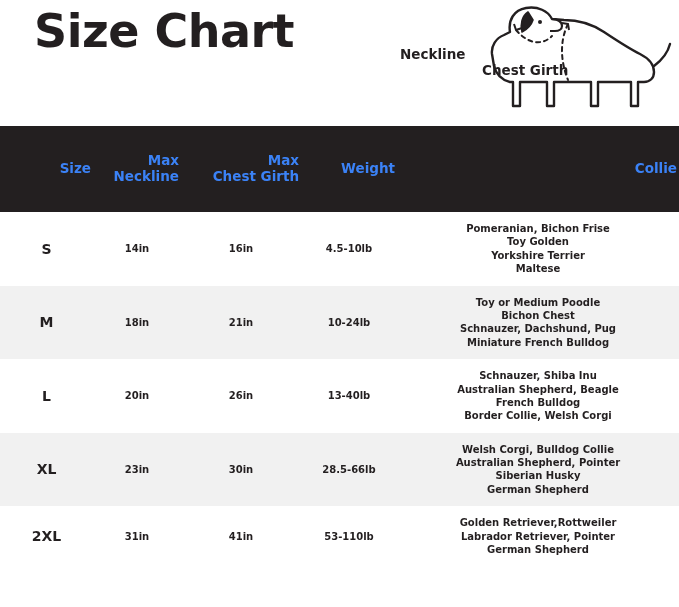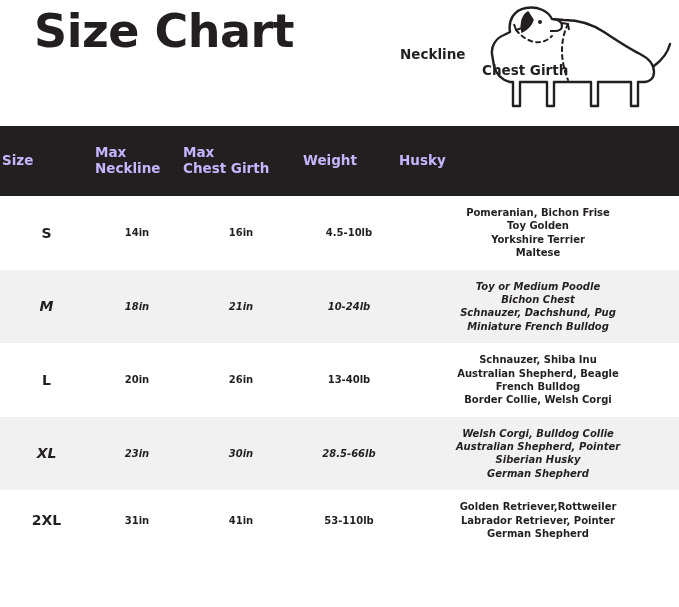--- a/index.html
+++ b/index.html
@@ -56,40 +56,40 @@
   .lbl-chest    { left: 482px; top: 62px; }
 
   
   table {
     border-collapse: collapse;
     width: 679px;
     table-layout: fixed;
   }
   thead th {
     background: #231f20;
-    color: #c4b5fd;
+    color: #3b82f6;
     font-size: 13.5px;
     font-weight: 700;
-    padding: 12px 2px;
+    padding: 20px 2px;
     line-height: 1.15;
-    text-align: left;
+    text-align: right;
     vertical-align: middle;
     height: 46px;
   }
   tbody td {
     text-align: center;
     vertical-align: middle;
     font-size: 10px;
     font-weight: 700;
     color: #231f20;
     padding: 10px 2px;
     line-height: 1.32;
   }
   tbody tr.odd  td { background: #ffffff; }
-  tbody tr.even td { background: #f1f1f1; font-style: italic; }
+  tbody tr.even td { background: #f1f1f1; }
   td.size { font-size: 14px; }
   td.breed {
     font-weight: 700;
     line-height: 1.34;
   }
   .col-size   { width: 93px; }
   .col-neck   { width: 88px; }
   .col-chest  { width: 120px; }
   .col-weight { width: 96px; }
   .col-breed  { width: 282px; }
@@ -145,21 +145,21 @@
         <th>Size</th>
         <th>
           <span>Max</span><br>
           <span>Neckline</span>
         </th>
         <th>
           <span>Max</span><br>
           <span>Chest Girth</span>
         </th>
         <th>Weight</th>
-        <th>Husky</th>
+        <th>Collie</th>
       </tr>
     </thead>
     <tbody>
 
       <tr class="odd">
         <td class="size">S</td>
         <td>14in</td>
         <td>16in</td>
         <td>4.5-10lb</td>
         <td class="breed">

